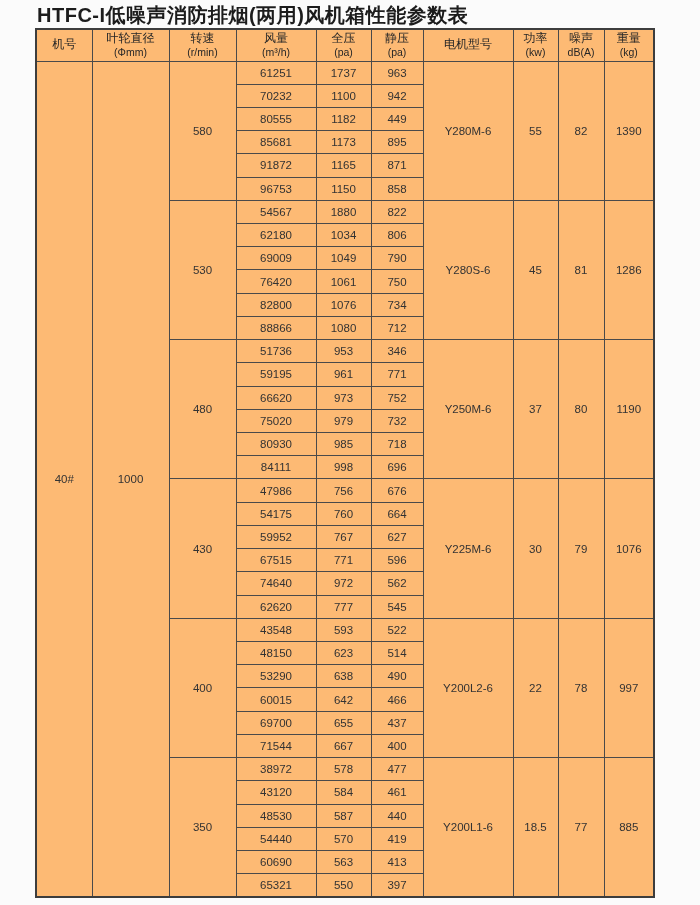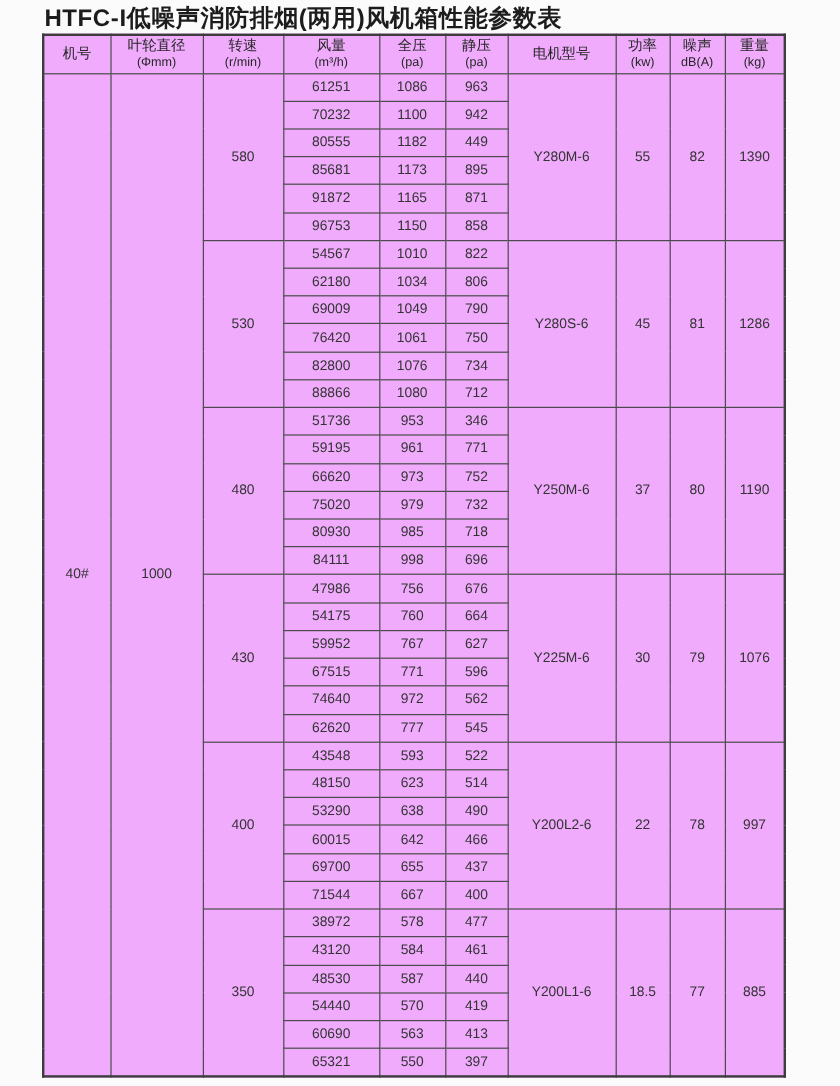--- a/index.html
+++ b/index.html
@@ -19,21 +19,21 @@
     letter-spacing: 0.5px;
     color: #1c1c1c;
     white-space: nowrap;
   }
   table.spec {
     position: absolute;
     left: 35px; top: 28px;
     width: 618px; height: 870px;
     border-collapse: collapse;
     table-layout: fixed;
-    background: #f0abfc;
+    background: #fdba74;
     border: 2px solid #3d3d3d;
   }
   .spec th, .spec td {
     border: 1px solid #4a4a4a;
     text-align: center;
     vertical-align: middle;
     padding: 0 2px;
     font-weight: normal;
     overflow: hidden;
   }
@@ -110,21 +110,21 @@
             <div class="unit">(kg)</div>
           </th>
         </tr>
       </thead>
     <tbody>
         <tr>
           <td rowspan="36">40#</td>
           <td rowspan="36">1000</td>
           <td rowspan="6">580</td>
           <td>61251</td>
-          <td>1086</td>
+          <td>1737</td>
           <td>963</td>
           <td rowspan="6">Y280M-6</td>
           <td rowspan="6">55</td>
           <td rowspan="6">82</td>
           <td rowspan="6">1390</td>
         </tr>
         <tr>
           <td>70232</td>
           <td>1100</td>
           <td>942</td>
@@ -145,21 +145,21 @@
           <td>871</td>
         </tr>
         <tr>
           <td>96753</td>
           <td>1150</td>
           <td>858</td>
         </tr>
         <tr>
           <td rowspan="6">530</td>
           <td>54567</td>
-          <td>1010</td>
+          <td>1880</td>
           <td>822</td>
           <td rowspan="6">Y280S-6</td>
           <td rowspan="6">45</td>
           <td rowspan="6">81</td>
           <td rowspan="6">1286</td>
         </tr>
         <tr>
           <td>62180</td>
           <td>1034</td>
           <td>806</td>

